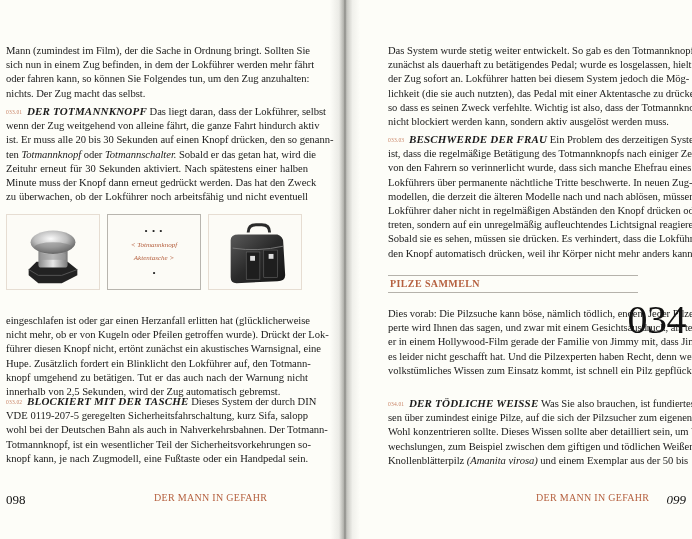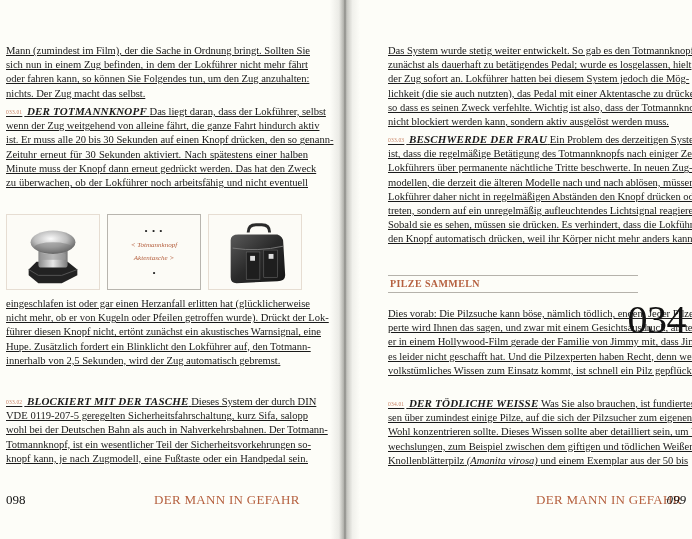--- a/index.html
+++ b/index.html
@@ -42,21 +42,21 @@
       letter-spacing: 0.2px;
       vertical-align: 1px;
       margin-right: 2px;
     }
     .sec-title {
       font-weight: bold;
       font-style: italic;
       font-size: 11px;
       letter-spacing: 0.2px;
     }
-    .line { display: block; text-align: justify; text-align-last: justify; white-space: nowrap; text-decoration: underline; }
+    .line { display: block; text-align: justify; text-align-last: justify; white-space: nowrap; }
     .line.last { text-align-last: left; }
 
     
     .figs { position: absolute; left: 0; top: 214px; width: 302px; height: 76px; }
     .fig {
       position: absolute; top: 0; height: 76px; width: 94px;
       background: #fcfbf6;
       border: 1px solid #e6ddd2;
     }
     .fig.mid { border-color: #b8b5ae; }
@@ -84,50 +84,57 @@
     }
     .chapter .num {
       position: absolute; right: 0; top: -2px;
       font-size: 40px; color: #111; letter-spacing: -0.5px;
       font-family: "Liberation Serif", serif;
       margin-top: 30px;
     }
 
     .footer-num { position: absolute; top: 492px; font-size: 13px; color: #111; }
     .footer-run {
-      position: absolute; top: 492px; font-size: 13px; color: #b5603f; letter-spacing: 0.3px; padding-left: 41px;
+      position: absolute; top: 492px; font-size: 10px; color: #b5603f; letter-spacing: 0.3px; padding-left: 41px;
     }
 
     
     .icon-svg { position: absolute; left: 0; top: 0; width: 100%; height: 100%; }
   </style>
 </head>
 <body>
 
 <div class="spread">
 
   <div class="gutter"></div>
 
   <div class="page page-left">
 
     <div class="para" style="left:0; top:44px; width:302px;">
       <span class="line">Mann (zumindest im Film), der die Sache in Ordnung bringt. Sollten Sie</span>
-      <span class="line">sich nun in einem Zug befinden, in dem der Lokführer nicht mehr fährt</span>
+      <span class="line">sich nun in einem Zug befinden, in dem der Lokführer werden mehr fährt</span>
       <span class="line">oder fahren kann, so können Sie Folgendes tun, um den Zug anzuhalten:</span>
       <span class="line last">nichts. Der Zug macht das selbst.</span>
     </div>
 
     <div class="para" style="left:0; top:104px; width:302px;">
       <span class="line">
         <span class="sec-num">033.01</span>
         <span class="sec-title">DER TOTMANNKNOPF</span>
         <span>Das liegt daran, dass der Lokführer, selbst</span>
       </span>
       <span class="line">wenn der Zug weitgehend von alleine fährt, die ganze Fahrt hindurch aktiv</span>
       <span class="line">ist. Er muss alle 20 bis 30 Sekunden auf einen Knopf drücken, den so genann-</span>
+      <span class="line">
+        <span>ten</span>
+        <i>Totmannknopf</i>
+        <span>oder</span>
+        <i>Totmannschalter.</i>
+        <span>Sobald er das getan hat, wird die</span>
+      </span>
       <span class="line">Zeituhr erneut für 30 Sekunden aktiviert. Nach spätestens einer halben</span>
       <span class="line">Minute muss der Knopf dann erneut gedrückt werden. Das hat den Zweck</span>
       <span class="line">zu überwachen, ob der Lokführer noch arbeitsfähig und nicht eventuell</span>
     </div>
 
     <div class="figs">
       <div class="fig fig1">
         <svg class="icon-svg" viewBox="0 0 94 76">
           <defs>
             <radialGradient id="cap" cx="45%" cy="35%" r="60%">
@@ -170,25 +177,26 @@
           <path d="M22 26 Q22 20 30 20 L70 20 Q76 22 76 28 L78 62 Q78 68 70 68 L28 70 Q22 70 22 64 Z" fill="url(#bag)"></path>
           <path d="M24 34 Q50 38 76 32" fill="none" stroke="#777" stroke-width="1"></path>
           <rect x="38" y="38" width="14" height="28" fill="#1e1e1e" stroke="#666" stroke-width="0.6"></rect>
           <rect x="56" y="36" width="14" height="28" fill="#1e1e1e" stroke="#666" stroke-width="0.6"></rect>
           <rect x="42" y="42" width="5" height="5" fill="#ddd"></rect>
           <rect x="61" y="40" width="5" height="5" fill="#ddd"></rect>
         </svg>
       </div>
     </div>
 
-    <div class="para" style="left:0; top:297px; width:302px;">
+    <div class="para" style="left:0; top:314px; width:302px;">
       <span class="line">eingeschlafen ist oder gar einen Herzanfall erlitten hat (glücklicherweise</span>
       <span class="line">nicht mehr, ob er von Kugeln oder Pfeilen getroffen wurde). Drückt der Lok-</span>
       <span class="line">führer diesen Knopf nicht, ertönt zunächst ein akustisches Warnsignal, eine</span>
       <span class="line">Hupe. Zusätzlich fordert ein Blinklicht den Lokführer auf, den Totmann-</span>
+      <span class="line">knopf umgehend zu betätigen. Tut er das auch nach der Warnung nicht</span>
       <span class="line last">innerhalb von 2,5 Sekunden, wird der Zug automatisch gebremst.</span>
     </div>
 
     <div class="para" style="left:0; top:394px; width:302px;">
       <span class="line">
         <span class="sec-num">033.02</span>
         <span class="sec-title">BLOCKIERT MIT DER TASCHE</span>
         <span>Dieses System der durch DIN</span>
       </span>
       <span class="line">VDE 0119-207-5 geregelten Sicherheitsfahrschaltung, kurz Sifa, salopp</span>
@@ -212,20 +220,21 @@
       <span class="line last">nicht blockiert werden kann, sondern aktiv ausgelöst werden muss.</span>
     </div>
 
     <div class="para" style="left:0; top:132px; width:298px;">
       <span class="line">
         <span class="sec-num">033.03</span>
         <span class="sec-title">BESCHWERDE DER FRAU</span>
         <span>Ein Problem des derzeitigen Systems</span>
       </span>
       <span class="line">ist, dass die regelmäßige Betätigung des Totmannknopfs nach einiger Zeit</span>
+      <span class="line">von den Fahrern so verinnerlicht wurde, dass sich manche Ehefrau eines</span>
       <span class="line">Lokführers über permanente nächtliche Tritte beschwerte. In neuen Zug-</span>
       <span class="line">modellen, die derzeit die älteren Modelle nach und nach ablösen, müssen</span>
       <span class="line">Lokführer daher nicht in regelmäßigen Abständen den Knopf drücken oder</span>
       <span class="line">treten, sondern auf ein unregelmäßig aufleuchtendes Lichtsignal reagieren.</span>
       <span class="line">Sobald sie es sehen, müssen sie drücken. Es verhindert, dass die Lokführer</span>
       <span class="line">den Knopf automatisch drücken, weil ihr Körper nicht mehr anders kann.</span>
     </div>
 
     <div class="chapter">
       <div class="rule-top"></div>

